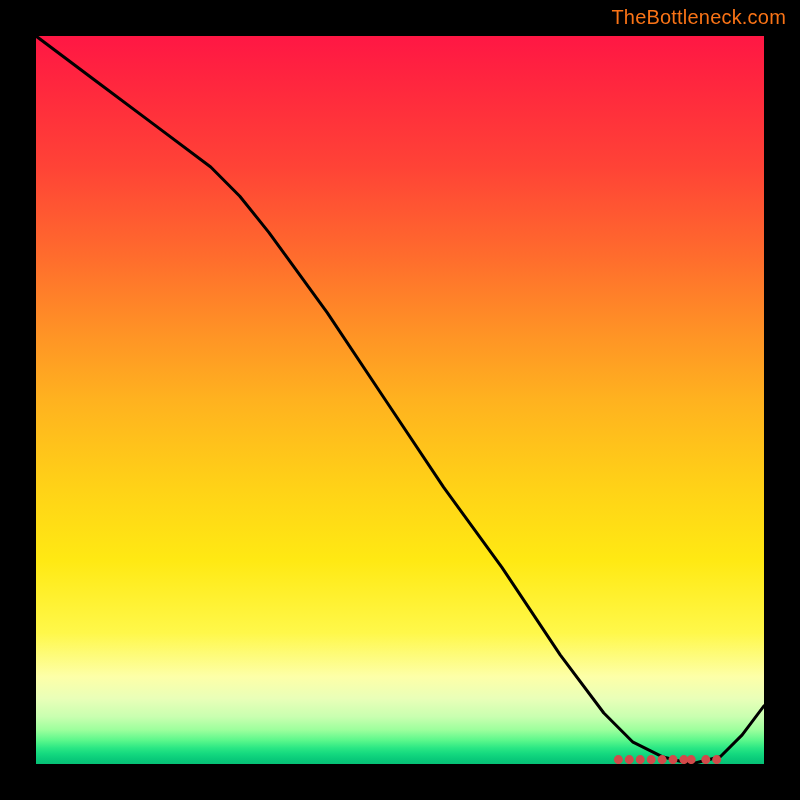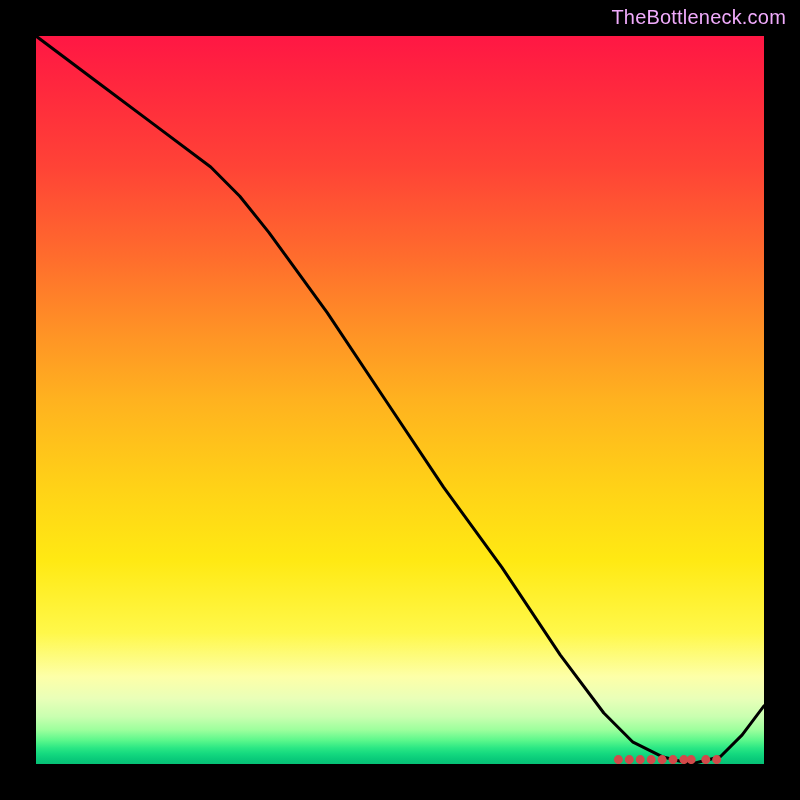--- a/index.html
+++ b/index.html
@@ -55,21 +55,21 @@
   svg.overlay {
     position: absolute;
     inset: 0;
     width: 100%;
     height: 100%;
   }
   .watermark {
     position: absolute;
     top: 6px;
     right: 14px;
-    color: #f0abfc;
+    color: #f97316;
     font-size: 20px;
     letter-spacing: .2px;
   }
 </style>
 </head>
 <body>
 
 <div class="frame">
   <div class="watermark">TheBottleneck.com</div>
 

